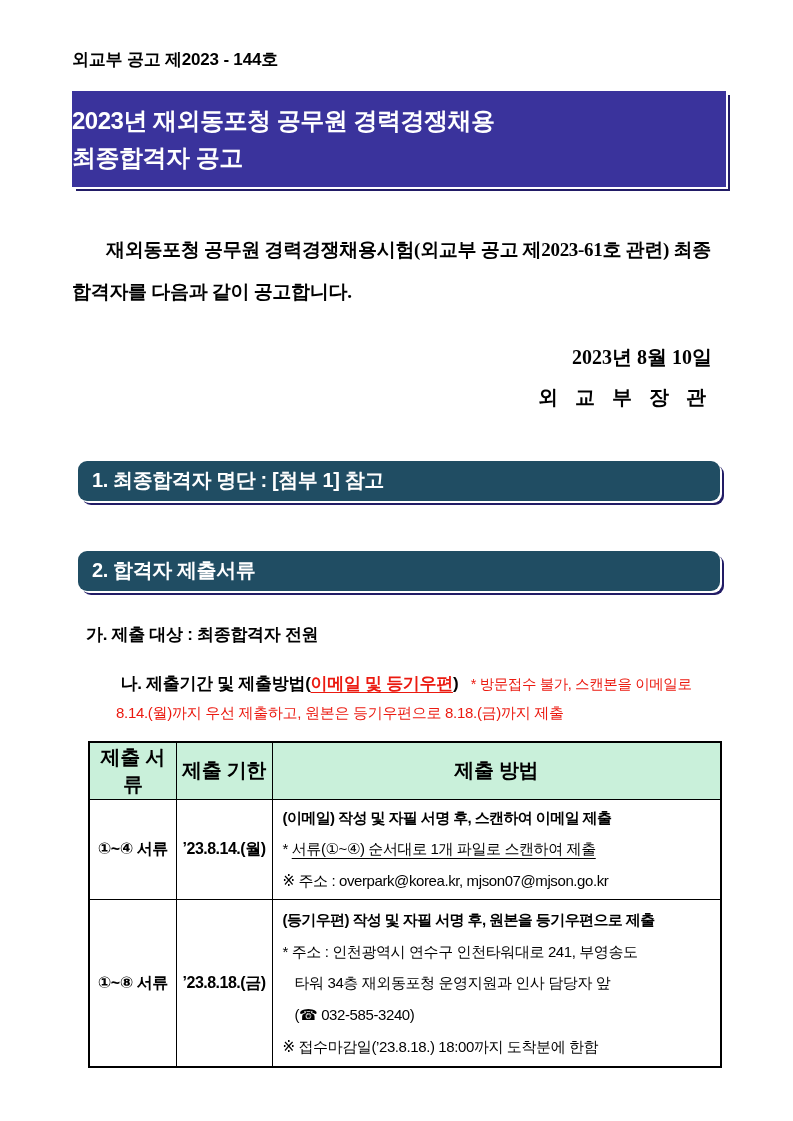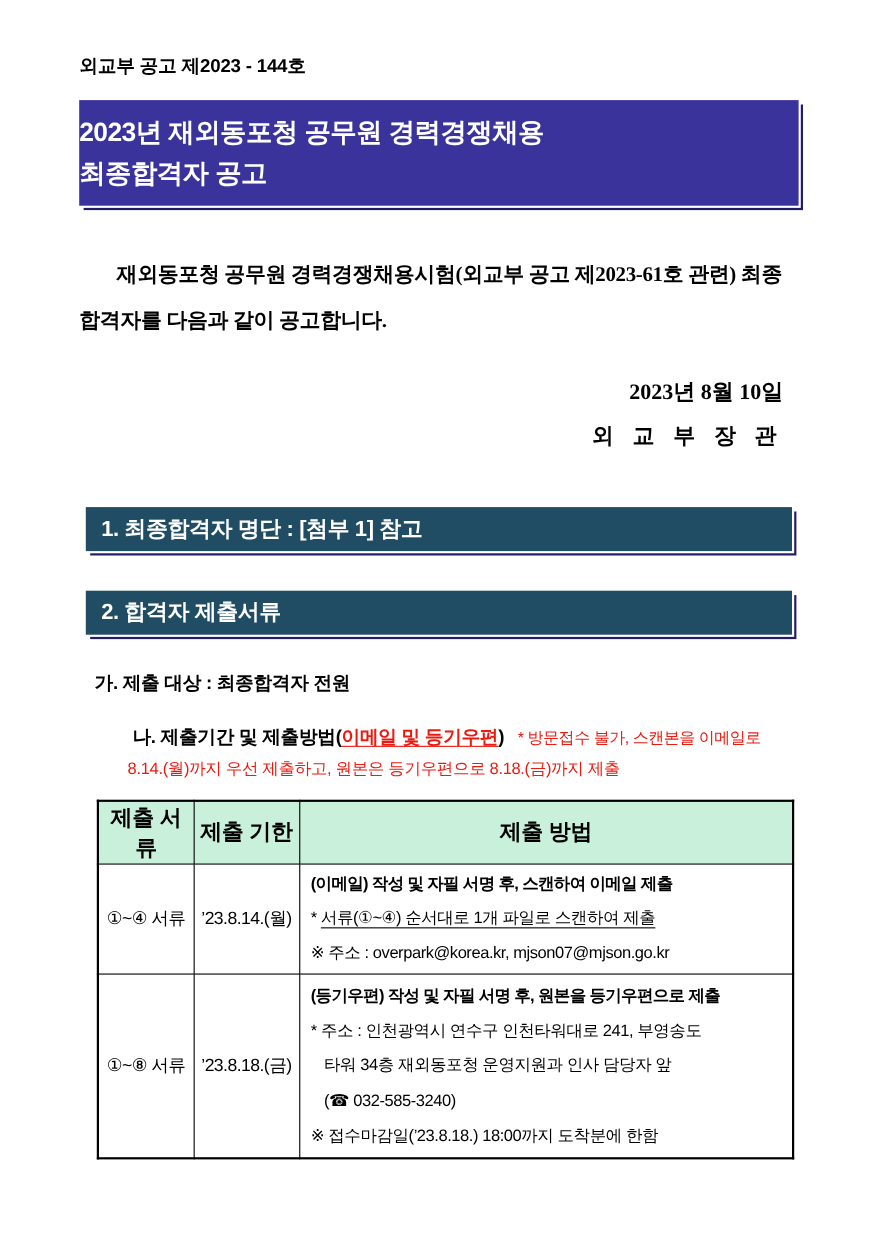--- a/index.html
+++ b/index.html
@@ -34,42 +34,43 @@
     font-weight:700;font-size:20px;line-height:2.0;
   }
   .signer{letter-spacing:6px;}
 
   .section-bar{
     margin:44px 6px 0 6px;height:40px;
     background:var(--section-bg,#204d63);color:#fff;
     font-weight:700;font-size:20px;letter-spacing:-0.4px;
     display:flex;align-items:center;padding-left:14px;box-sizing:border-box;
     box-shadow:2px 2px 0 0 #ffffff,4px 4px 0 0 var(--shadow,#221c66);
+    border-radius:9px;
   }
-  .section-bar.second{margin-top:36px;}
+  .section-bar.second{margin-top:50px;}
 
   .item-ga{margin:32px 0 0 14px;font-size:17px;font-weight:700;letter-spacing:-0.3px;}
   .item-na{margin:26px 0 0 14px;font-size:17px;font-weight:700;letter-spacing:-0.3px;text-align:center;}
   .red{color:var(--accent-red,#eb1a10);}
   .hl{text-decoration:underline;text-underline-offset:3px;}
   .na-note1{font-size:14.5px;font-weight:400;margin-left:8px;letter-spacing:-0.4px;}
   .na-note2{margin:9px 0 0 44px;font-size:15px;font-weight:400;letter-spacing:-0.3px;}
 
   table.submit-table{
     border-collapse:collapse;margin:18px 0 0 16px;width:634px;
     border:2px solid #000;table-layout:fixed;
   }
   .submit-table th,.submit-table td{border:1px solid #000;box-sizing:border-box;}
   .submit-table col.c1{width:87px;}
   .submit-table col.c2{width:96px;}
   .submit-table thead th{
     background:var(--table-header-bg,#c9f0da);
     height:35px;font-size:20px;font-weight:700;text-align:center;letter-spacing:-0.3px;
   }
-  td.cell-center{text-align:center;font-weight:400;font-size:16px;letter-spacing:-0.5px;}
+  td.cell-center{text-align:center;font-weight:700;font-size:16px;letter-spacing:-0.5px;}
   tr.row-email td{height:100px;}
   tr.row-post td{height:168px;}
   td.method{padding:2px 6px 2px 10px;font-size:15px;line-height:2.12;vertical-align:middle;overflow:hidden;}
   .m-title{font-weight:700;white-space:nowrap;letter-spacing:-0.6px;}
   .m-line{white-space:nowrap;letter-spacing:-0.4px;}
   .m-line.indent{padding-left:12px;}
   .ul{text-decoration:underline;text-underline-offset:4px;}
 </style>
 </head>
 <body>

